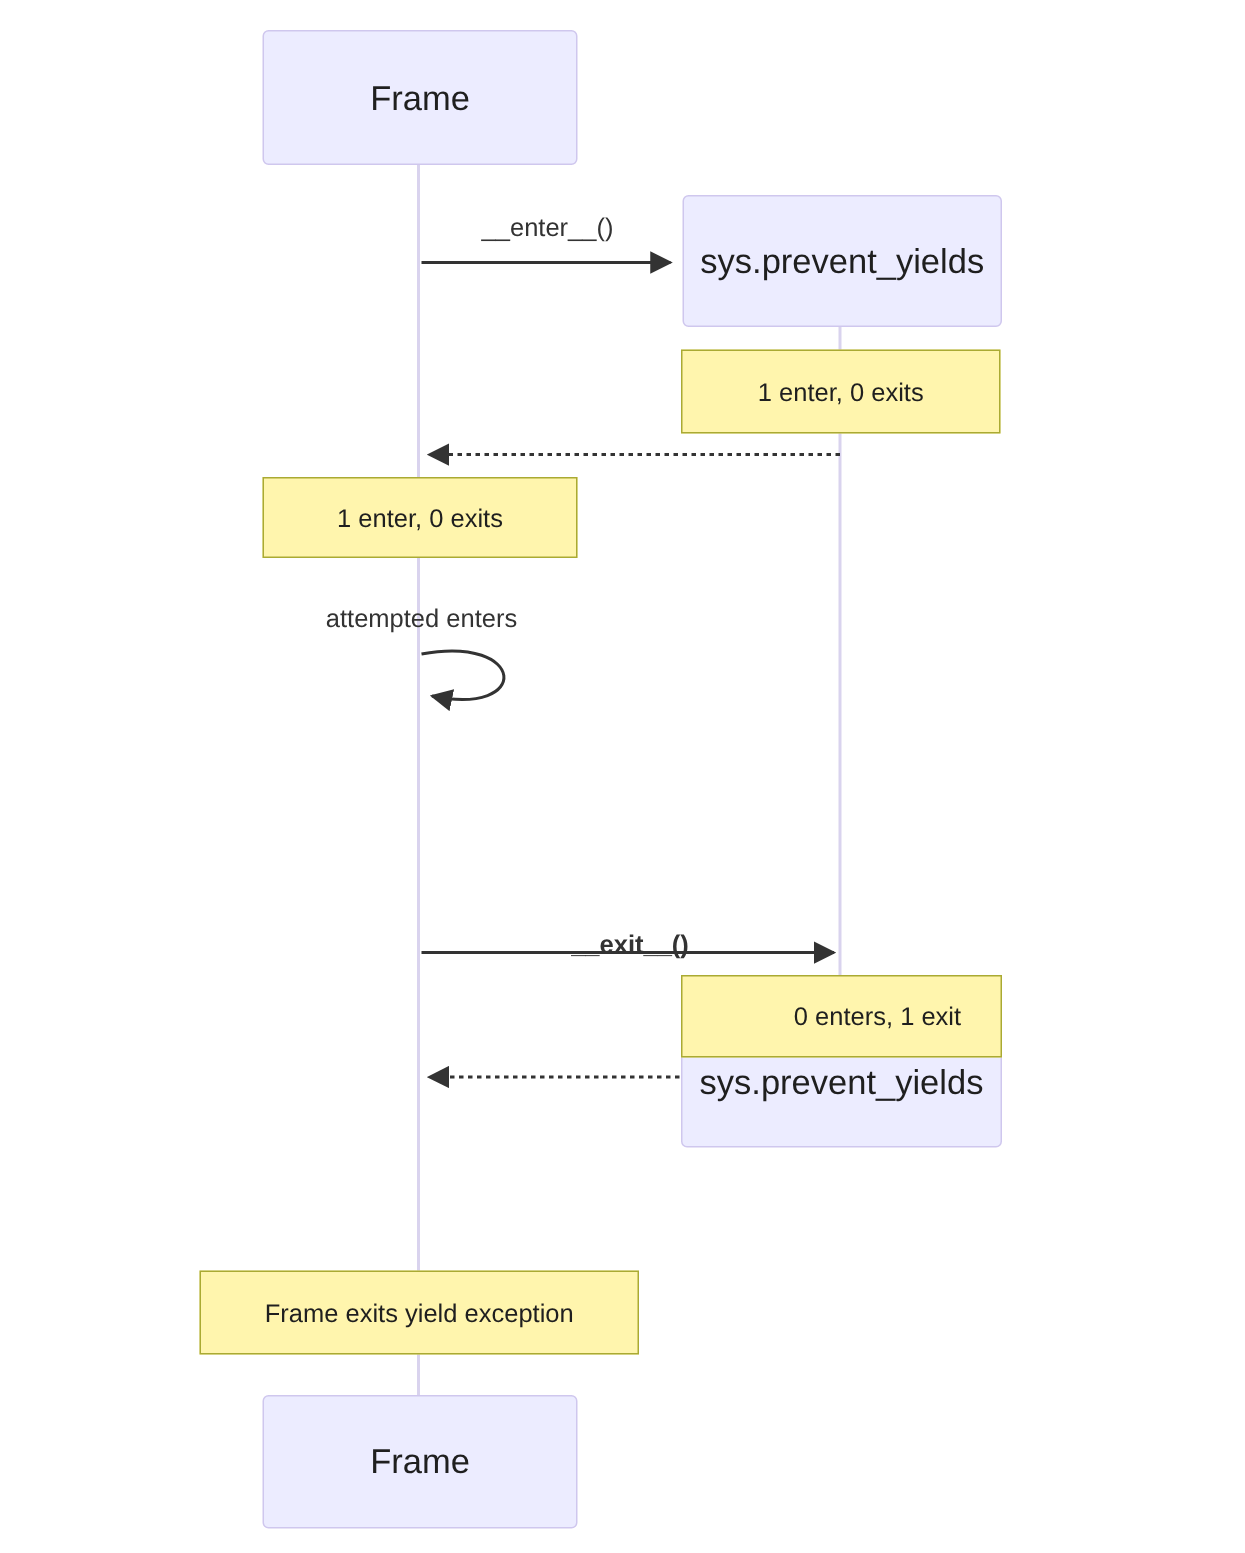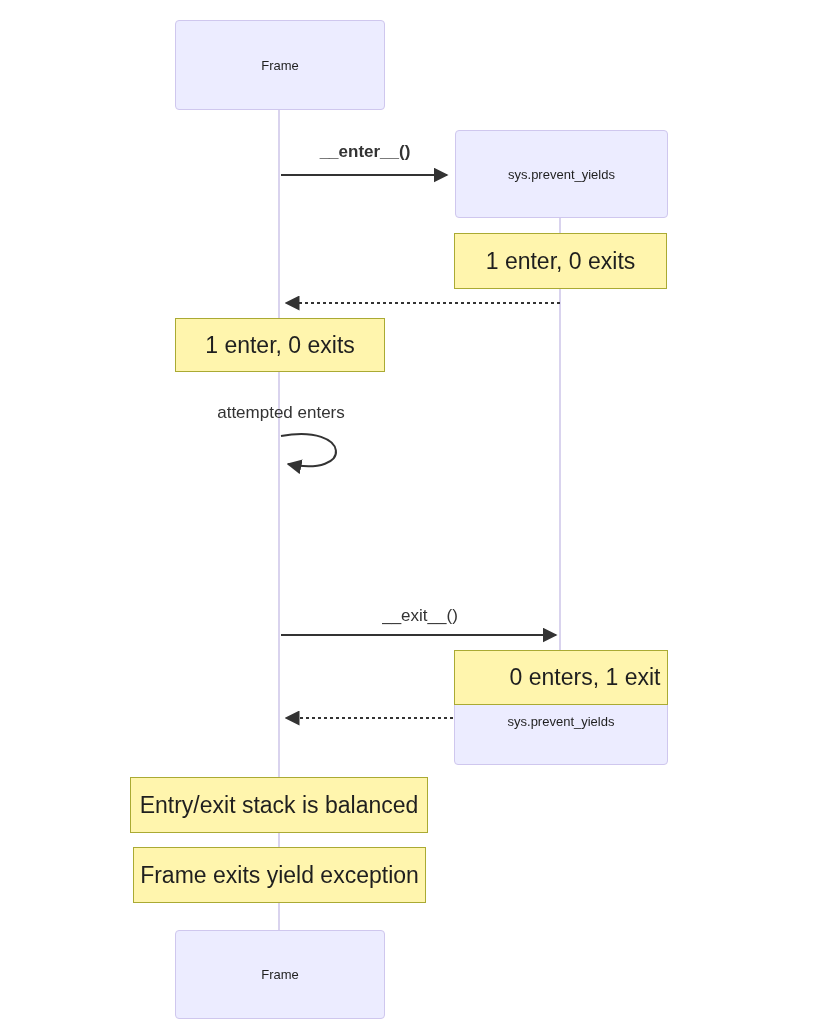--- a/index.html
+++ b/index.html
@@ -29,34 +29,34 @@
     z-index: 2;
   }
   .actor-box {
     position: absolute;
     background: var(--actor-fill, #ECECFF);
     border: 1px solid var(--actor-border, #cfc7ee);
     border-radius: 4px;
     display: flex;
     align-items: center;
     justify-content: center;
-    font-size: 13px;
+    font-size: 23px;
     color: var(--text, #1f1f1f);
     z-index: 3;
     box-sizing: border-box;
   }
   .note {
     position: absolute;
     background: var(--note-fill, #FFF5AD);
     border: 1px solid var(--note-border, #AAAA33);
     display: flex;
     align-items: center;
     justify-content: center;
     text-align: right;
-    font-size: 23px;
+    font-size: 17px;
     line-height: 25px;
     color: var(--text, #1f1f1f);
     white-space: pre-line;
     z-index: 4;
     box-sizing: border-box;
   }
   .note.under {
     z-index: 3;
     padding-left: 48px;
   }
@@ -109,23 +109,22 @@
     <span>Frame</span>
   </div>
 
   <div class="note" style="left:454px; top:233px; width:213px; height:56px;">1 enter, 0 exits</div>
 
   <div class="note" style="left:175px; top:318px; width:210px; height:54px;">1 enter, 0 exits</div>
 
 
   <div class="note under" style="left:454px; top:650px; width:214px; height:55px;">0 enters, 1 exit</div>
 
-  <div class="note" style="left:130px; top:777px; width:298px; height:56px;">Entry/exit stack is balanced</div>
 
   <div class="note" style="left:133px; top:847px; width:293px; height:56px;">Frame exits yield exception</div>
 
-  <div class="msg-label" style="left:365px; top:142px;font-weight:bold;">__enter__()</div>
+  <div class="msg-label" style="left:365px; top:142px;">__enter__()</div>
 
   <div class="msg-label" style="left:281px; top:403px;">attempted enters</div>
 
-  <div class="msg-label" style="left:420px; top:606px;">__exit__()</div>
+  <div class="msg-label" style="left:420px; top:620px;font-weight:bold;">__exit__()</div>
 
 </div>
 
 </body></html>

